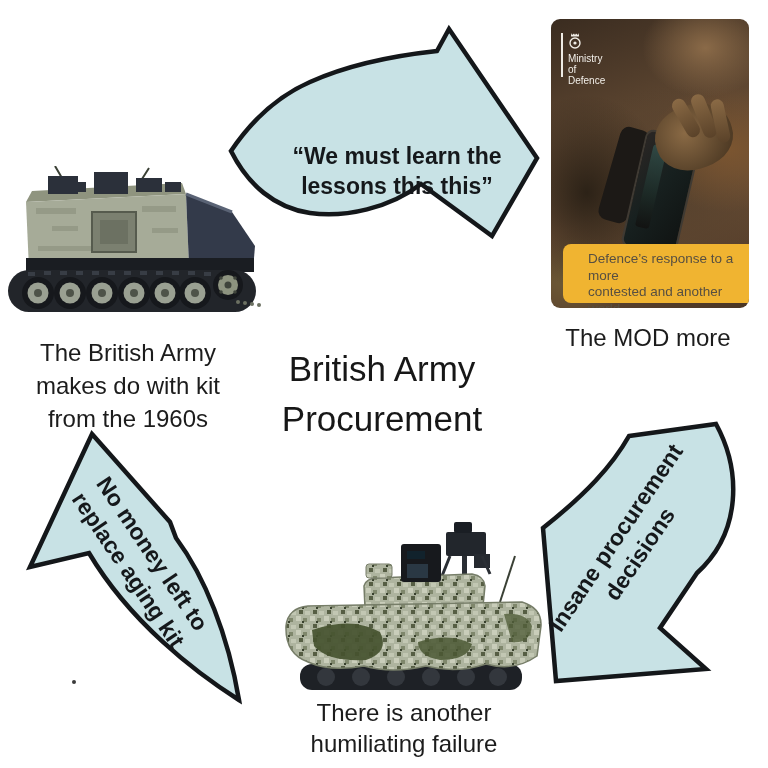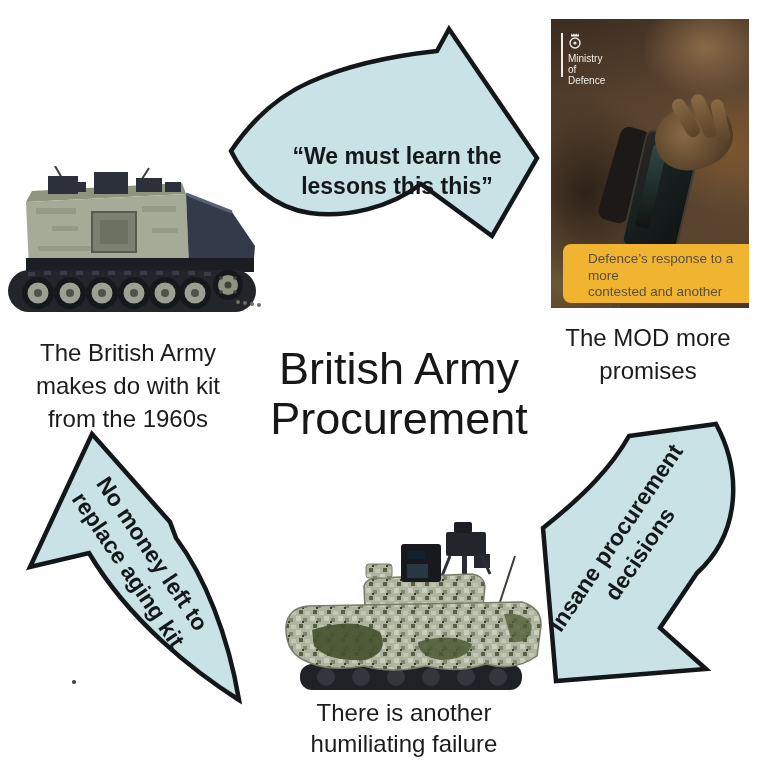--- a/index.html
+++ b/index.html
@@ -16,34 +16,35 @@
   
   .arrow-label {
     position:absolute; font-weight:bold; font-size:23px; line-height:30px;
     text-align:center; color:#15181b; white-space:nowrap;
   }
   .arrow-label.rot { transform-origin:center center; }
 
   
   .caption { position:absolute; font-size:24px; line-height:33px; text-align:center; color:#1c1c1c; }
   .title {
-    position:absolute; left:251px; top:344px; width:296px; text-align:center;
-    font-size:45px; line-height:50px; color:#171717;
+    position:absolute; left:234px; top:344px; width:296px; text-align:center;
+    font-size:35px; line-height:50px; color:#171717;
   }
 
   
   .mod-doc {
     position:absolute; left:551px; top:19px; width:198px; height:289px; overflow:hidden;
     background:
       radial-gradient(90px 70px at 78% 10%, #8a6a48 0%, rgba(138,106,72,0) 70%),
       radial-gradient(120px 90px at 90% 45%, #7b5530 0%, rgba(123,85,48,0) 70%),
       radial-gradient(110px 130px at 18% 60%, #2c2217 0%, rgba(44,34,23,0) 75%),
       radial-gradient(150px 130px at 60% 58%, #54402c 0%, rgba(84,64,44,0) 80%),
       radial-gradient(80px 60px at 10% 90%, #6d5a35 0%, rgba(109,90,53,0) 75%),
       linear-gradient(160deg, #3a2c20 0%, #5c4530 35%, #6e5138 60%, #4a3524 100%);
+    border-radius: 9px;
   }
   .doc-strap {
     position:absolute; left:58px; top:108px; width:30px; height:96px; background:#1c1916;
     border-radius:9px; transform:rotate(16deg);
   }
   .doc-device {
     position:absolute; left:84px; top:116px; width:52px; height:116px; border-radius:6px;
     background:linear-gradient(115deg,#2a2624 0%, #17201f 45%, #101312 100%);
     transform:rotate(13deg); box-shadow:0 0 0 2px #3f3a33;
   }
@@ -278,21 +279,20 @@
     <div>Procurement</div>
   </div>
 
   <div class="caption" style="left:8px; top:336px; width:240px;">
     <div>The British Army</div>
     <div>makes do with kit</div>
     <div>from the 1960s</div>
   </div>
   <div class="caption" style="left:535px; top:321px; width:226px;">
     <div>The MOD more</div>
-    <div>promises</div>
   </div>
   <div class="caption" style="left:280px; top:697px; width:248px; line-height:31px;">
     <div>There is another</div>
     <div>humiliating failure</div>
   </div>
 
   <div class="stray-dot"></div>
 </div>
 
 </body></html>

